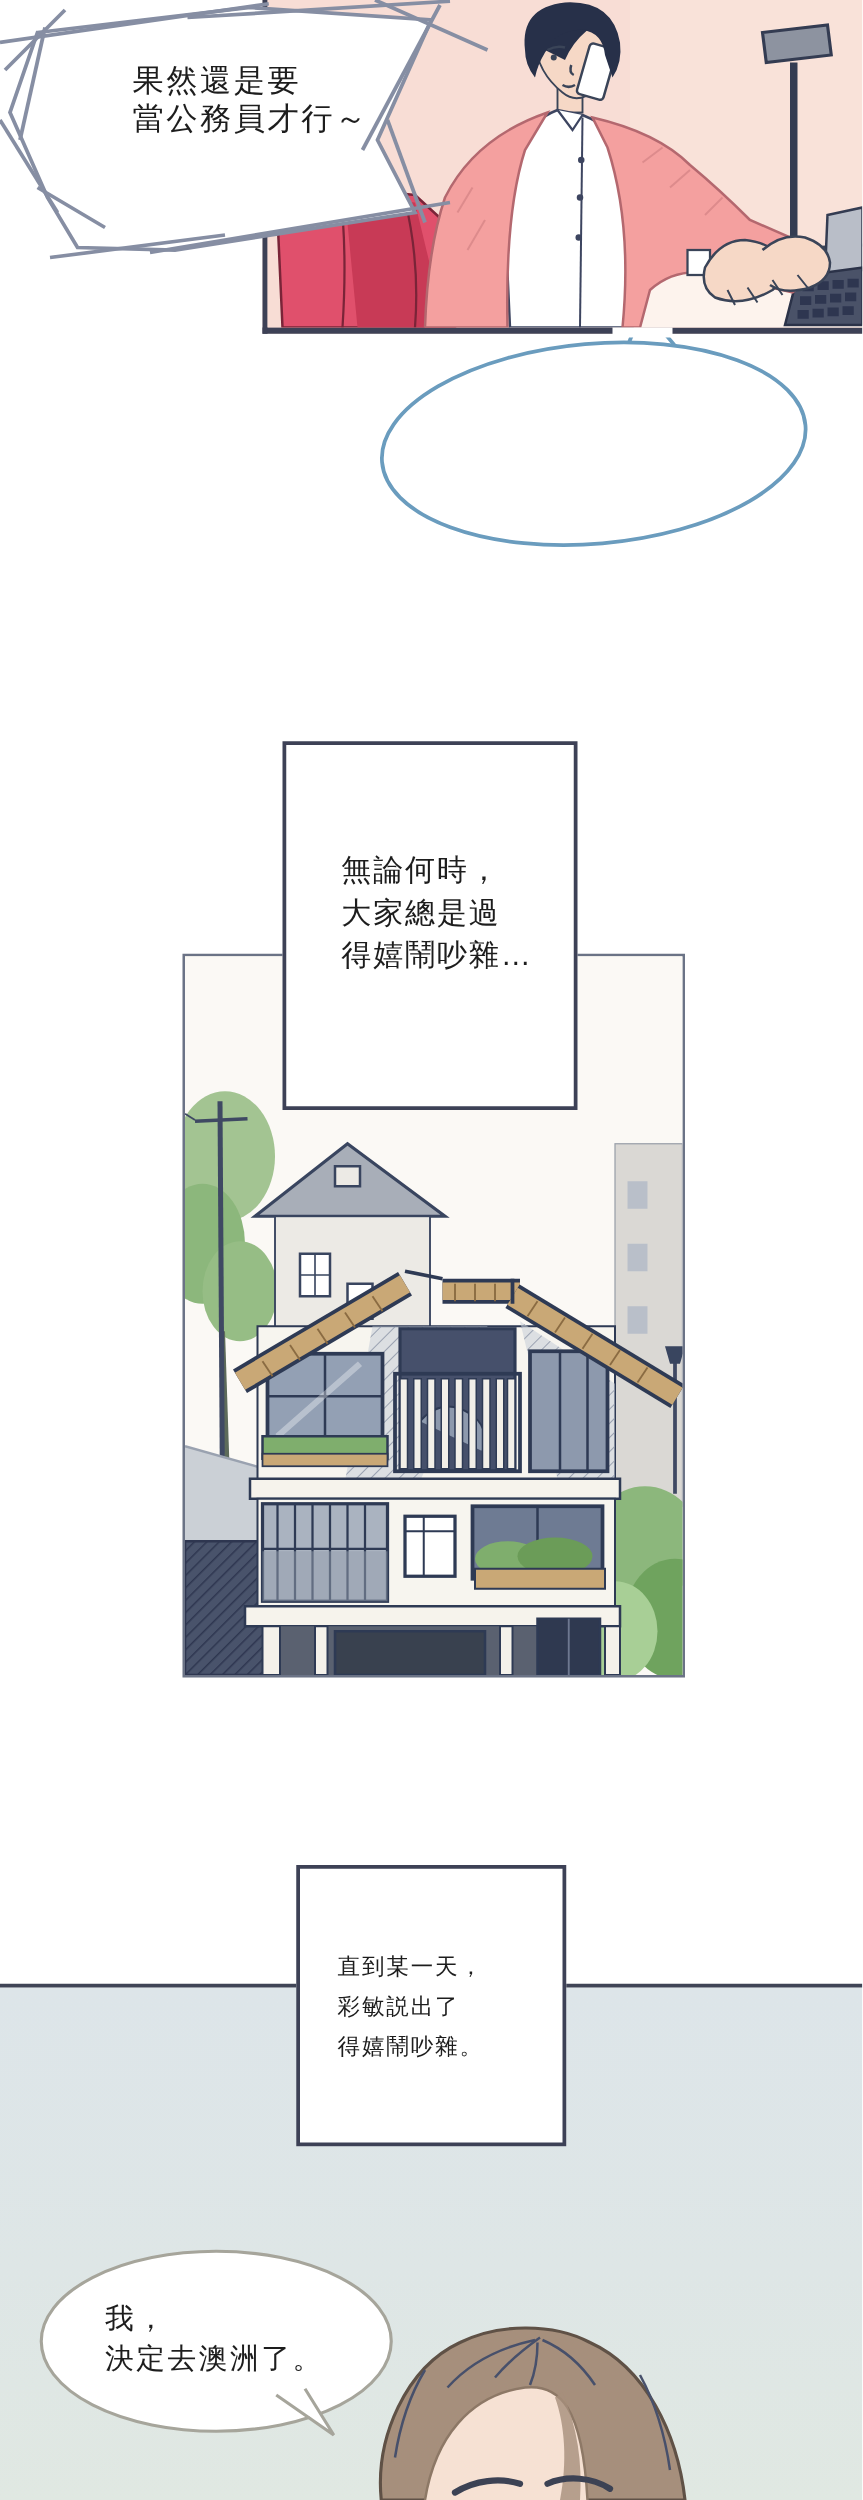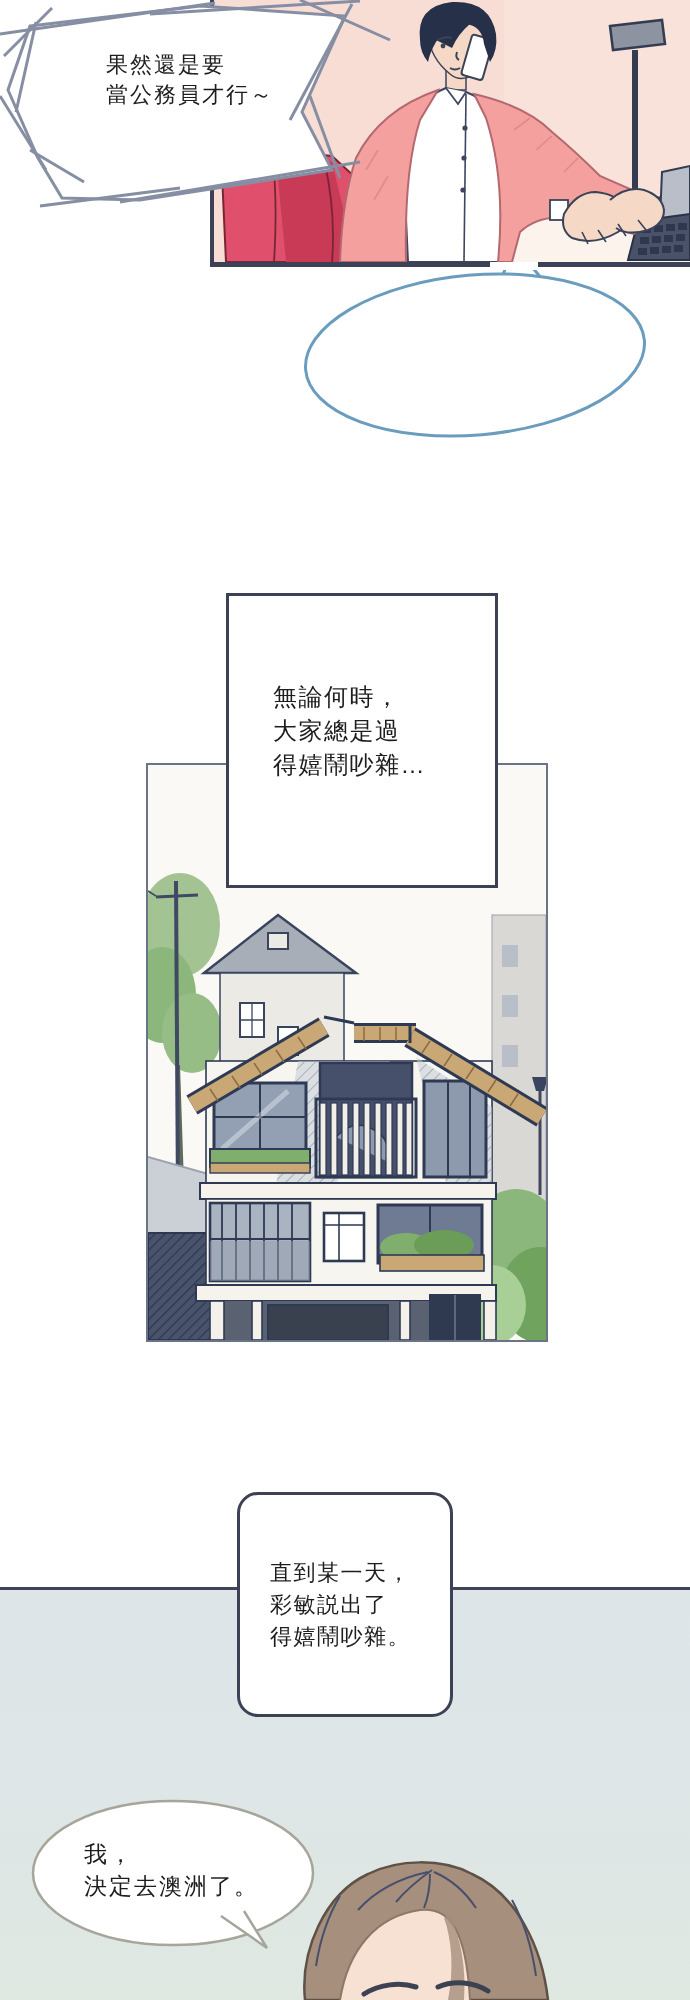--- a/index.html
+++ b/index.html
@@ -18,33 +18,33 @@
   }
   .panel-top svg{position:absolute;left:0;top:0;}
   
   .bubble-jagged-svg{left:0;top:0;width:400px;height:235px;z-index:2;}
   .bubble-oval-svg{left:290px;top:240px;width:372px;height:205px;z-index:2;}
   .bubble-bottom-svg{left:25px;top:1795px;width:300px;height:160px;z-index:3;}
   .speech-text{
     z-index:4;color:#1d1d1d;letter-spacing:2px;white-space:nowrap;
   }
   .speech-text .ln{display:block;}
-  .jagged-text{left:106px;top:50px;font-size:22px;line-height:30px;}
+  .jagged-text{left:106px;top:50px;font-size:25px;line-height:30px;}
   .oval-text{left:386px;top:334px;font-size:23px;line-height:32px;}
   .bottom-text{left:84px;top:1838px;font-size:23px;line-height:32px;z-index:4;}
   
   .caption{
     background:#ffffff;border:3px solid #3d4156;box-sizing:border-box;
     color:#1d1d1d;z-index:3;
   }
   .caption .ln{display:block;white-space:nowrap;}
-  .caption-lucky{left:226px;top:593px;width:272px;height:295px;
+  .caption-lucky{left:226px;top:593px;width:236px;height:295px;
     padding:84px 0 0 44px;font-size:24px;line-height:34px;letter-spacing:1.5px;}
   .caption-announce{left:237px;top:1492px;width:216px;height:225px;
-    padding:62px 0 0 30px;font-size:22px;line-height:32px;letter-spacing:1.5px;border-radius:21px;}
+    padding:62px 0 0 30px;font-size:18px;line-height:32px;letter-spacing:1.5px;}
   
   .panel-house{
     left:146px;top:763px;width:402px;height:579px;
     border:2px solid #6b7386;box-sizing:border-box;background:#fbf9f5;z-index:1;
   }
   .panel-house svg{position:absolute;left:0;top:0;}
   
   .panel-bottom{
     left:0;top:1587px;width:690px;height:413px;
     border-top:3px solid #3f4456;box-sizing:border-box;

